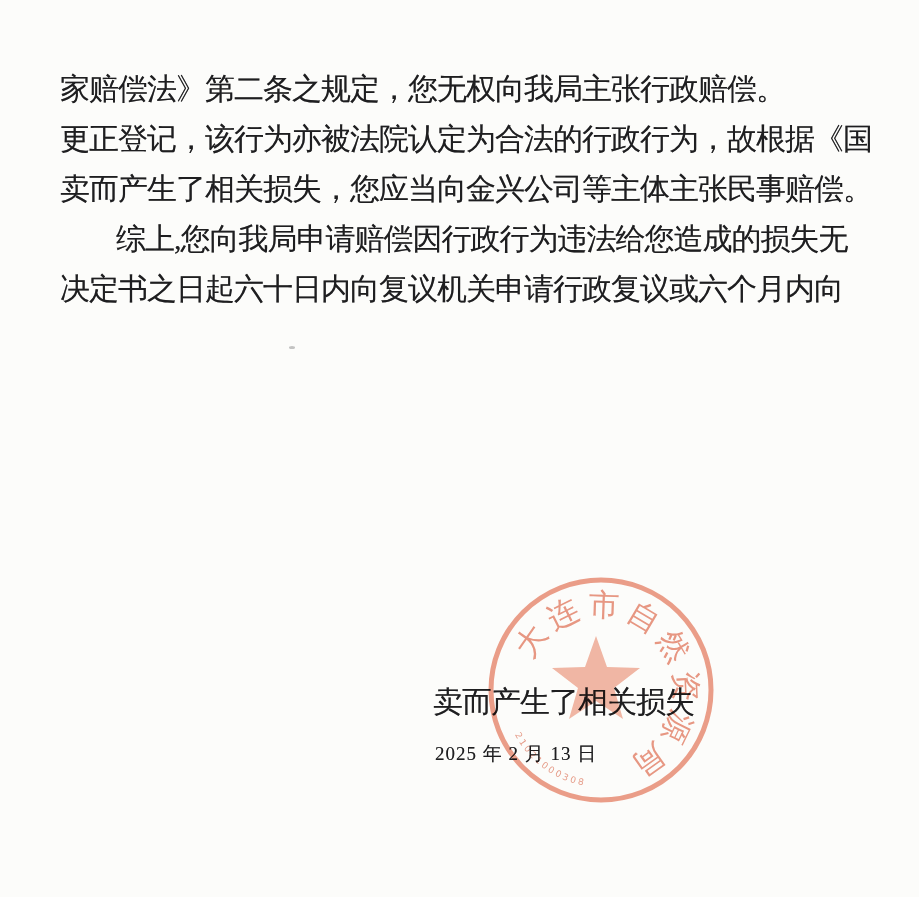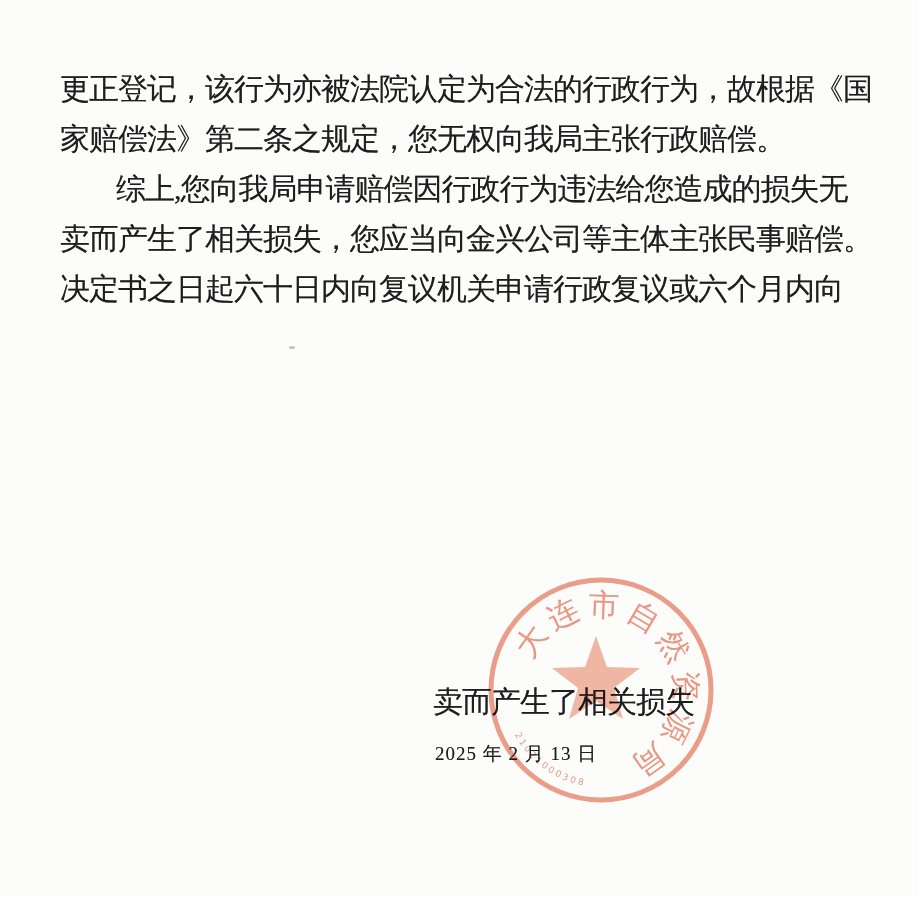--- a/index.html
+++ b/index.html
@@ -63,24 +63,24 @@
     width:6px;height:3px;border-radius:50%;
     background:#8a8a8a;opacity:0.5;
   }
 </style>
 </head>
 <body>
 
 <div class="page">
 
   <div class="body-text">
+    <div class="line">家赔偿法》第二条之规定，您无权向我局主张行政赔偿。</div>
     <div class="line">更正登记，该行为亦被法院认定为合法的行政行为，故根据《国</div>
-    <div class="line">家赔偿法》第二条之规定，您无权向我局主张行政赔偿。</div>
+    <div class="line">卖而产生了相关损失，您应当向金兴公司等主体主张民事赔偿。</div>
     <div class="line indent">综上,您向我局申请赔偿因行政行为违法给您造成的损失无</div>
-    <div class="line">卖而产生了相关损失，您应当向金兴公司等主体主张民事赔偿。</div>
     <div class="line">决定书之日起六十日内向复议机关申请行政复议或六个月内向</div>
   </div>
 
   <div class="artifact"></div>
 
   <div class="signature">卖而产生了相关损失</div>
   <div class="date">2025 年 2 月 13 日</div>
 
   <svg class="seal" viewBox="0 0 260 260" xmlns="http://www.w3.org/2000/svg">
     <circle cx="131" cy="130" r="110" fill="none" stroke="#e88166" stroke-width="5" opacity="0.85"></circle>

